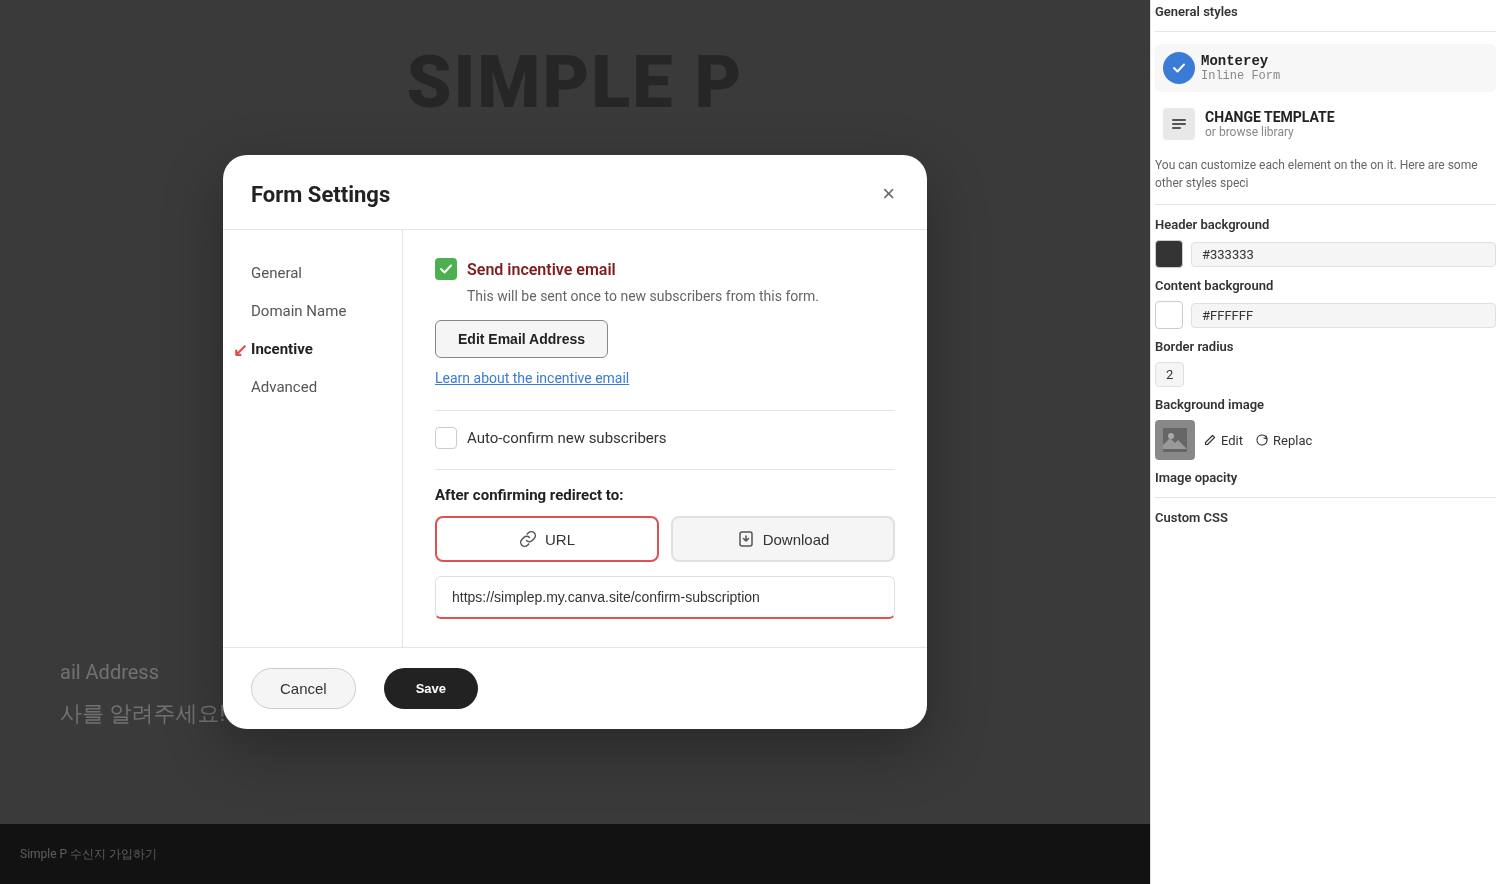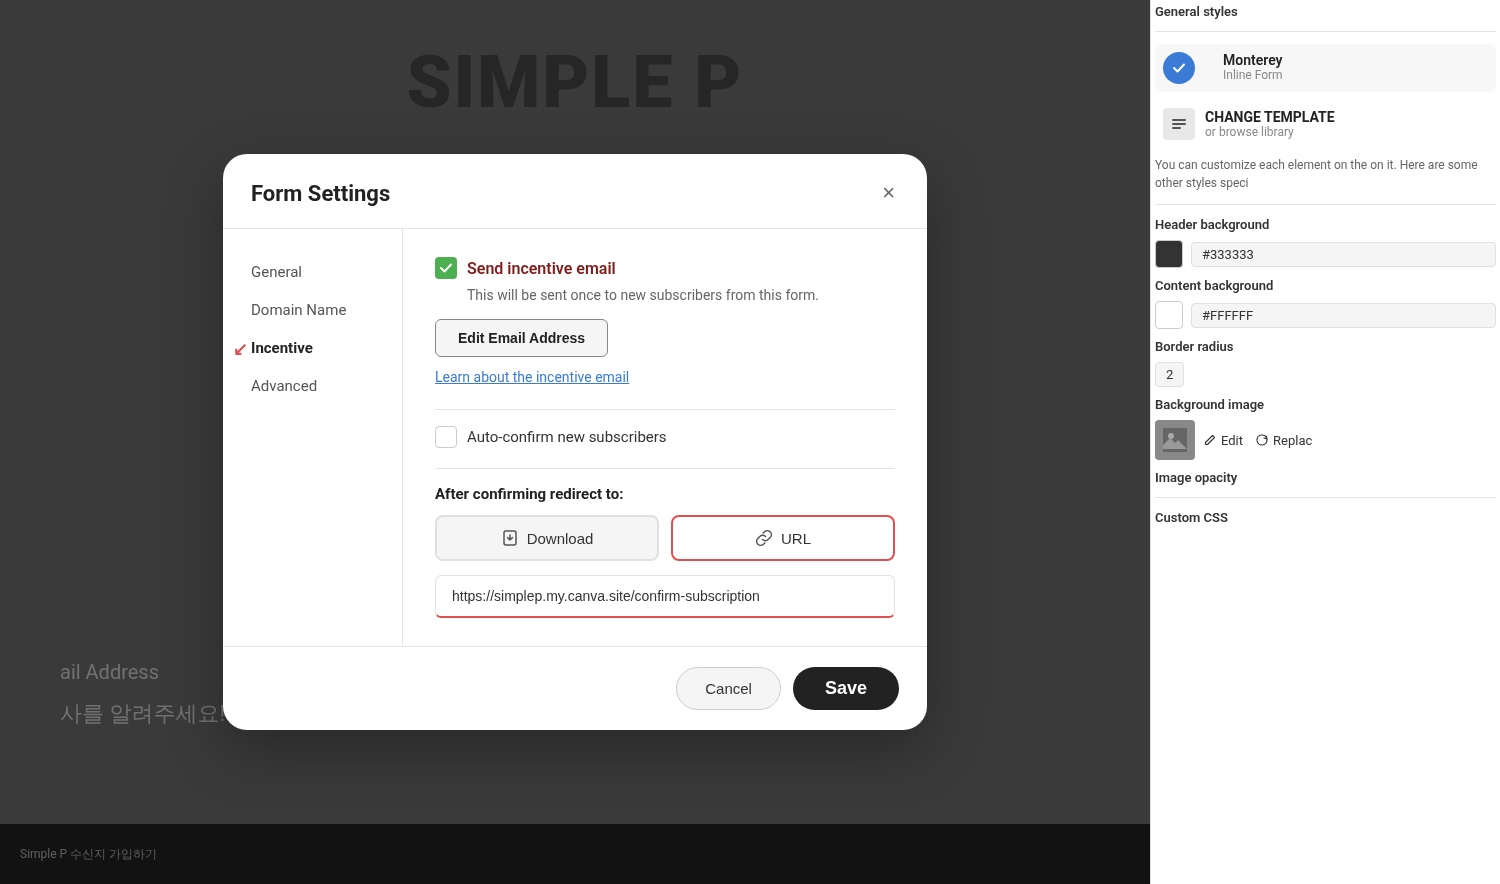--- a/index.html
+++ b/index.html
@@ -86,25 +86,27 @@
     }
 
     .panel-divider {
       border: none;
       border-top: 1px solid #e5e5e5;
       margin: 12px 0;
     }
 
     .template-item {
       display: flex;
-      gap: 28px;
+      align-items: center;
+      gap: 6px;
       padding: 8px;
       border-radius: 6px;
       background: #f7f7f7;
       margin-bottom: 8px;
+      font-family: Liberation Mono, monospace;
     }
 
     .template-check-circle {
       width: 32px;
       height: 32px;
       border-radius: 50%;
       background: #3a7bd5;
       display: flex;
       align-items: center;
       justify-content: center;
@@ -462,43 +464,43 @@
       border-bottom: 2px solid #e05050;
       border-radius: 6px;
       font-size: 14px;
       color: #333;
       outline: none;
     }
 
     
     .modal-footer {
       display: flex;
-      justify-content: flex-end;
-      gap: 12px;
+      justify-content: flex-start;
+      gap: 28px;
       padding: 20px 28px;
       border-top: 1px solid #e5e5e5;
     }
 
     .cancel-btn {
       padding: 11px 28px;
       border-radius: 24px;
       border: 1.5px solid #ccc;
       background: #f5f5f5;
       font-size: 15px;
       font-weight: 500;
       color: #333;
       cursor: pointer;
     }
 
     .save-btn {
       padding: 11px 32px;
       border-radius: 24px;
       border: none;
       background: #222;
-      font-size: 18px;
+      font-size: 13px;
       font-weight: 600;
       color: #fff;
       cursor: pointer;
     }
   </style>
 </head>
 <body>
 
 <div class="bg-canvas">
   <div class="bg-title">SIMPLE P</div>
@@ -641,34 +643,34 @@
         <div class="auto-confirm-row">
           <div class="checkbox-empty"></div>
           <span class="auto-confirm-label">Auto-confirm new subscribers</span>
         </div>
 
         <hr class="section-divider">
 
         
         <div class="redirect-label">After confirming redirect to:</div>
         <div class="redirect-buttons">
+          <button class="redirect-btn selected">
+            <svg width="18" height="18" viewBox="0 0 18 18" fill="none">
+              <path d="M7.5 10.5a4 4 0 0 0 5.657 0l2-2a4 4 0 0 0-5.657-5.657L8.25 4.09" stroke="#555" stroke-width="1.5" stroke-linecap="round"></path>
+              <path d="M10.5 7.5a4 4 0 0 0-5.657 0l-2 2a4 4 0 0 0 5.657 5.657L9.75 13.91" stroke="#555" stroke-width="1.5" stroke-linecap="round"></path>
+            </svg>
+            <span>URL</span>
+          </button>
           <button class="redirect-btn">
             <svg width="18" height="18" viewBox="0 0 18 18" fill="none">
               <rect x="3" y="2" width="12" height="14" rx="2" stroke="#555" stroke-width="1.5"></rect>
               <path d="M9 6v5M6.5 8.5L9 11l2.5-2.5" stroke="#555" stroke-width="1.5" stroke-linecap="round" stroke-linejoin="round"></path>
             </svg>
             <span>Download</span>
           </button>
-          <button class="redirect-btn selected">
-            <svg width="18" height="18" viewBox="0 0 18 18" fill="none">
-              <path d="M7.5 10.5a4 4 0 0 0 5.657 0l2-2a4 4 0 0 0-5.657-5.657L8.25 4.09" stroke="#555" stroke-width="1.5" stroke-linecap="round"></path>
-              <path d="M10.5 7.5a4 4 0 0 0-5.657 0l-2 2a4 4 0 0 0 5.657 5.657L9.75 13.91" stroke="#555" stroke-width="1.5" stroke-linecap="round"></path>
-            </svg>
-            <span>URL</span>
-          </button>
         </div>
 
         <input type="text" class="url-input-field" value="https://simplep.my.canva.site/confirm-subscription" style="">
       </div>
     </div>
 
     <div class="modal-footer">
       <button class="cancel-btn">Cancel</button>
       <button class="save-btn">Save</button>
     </div>

